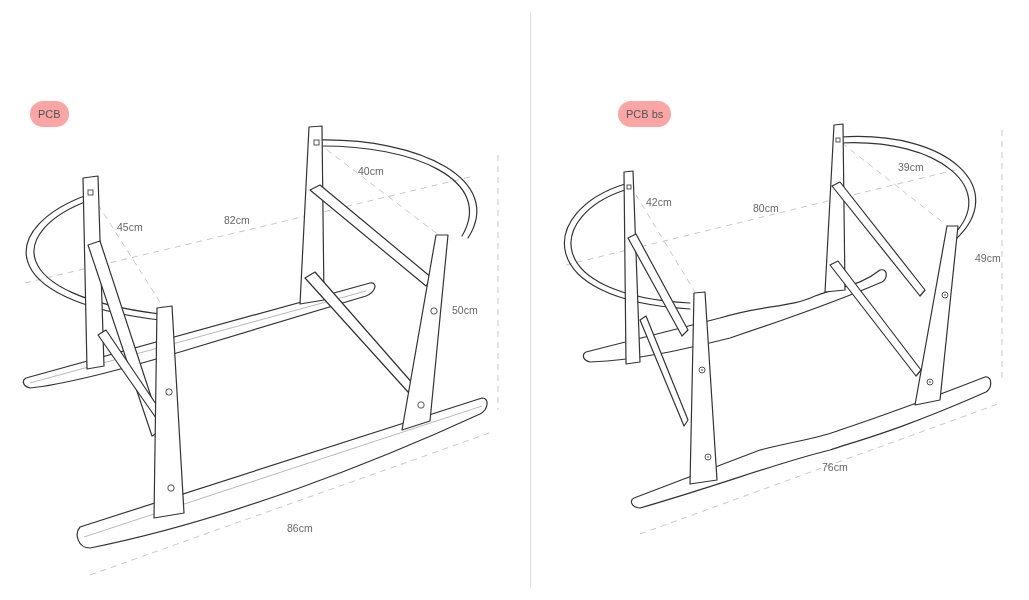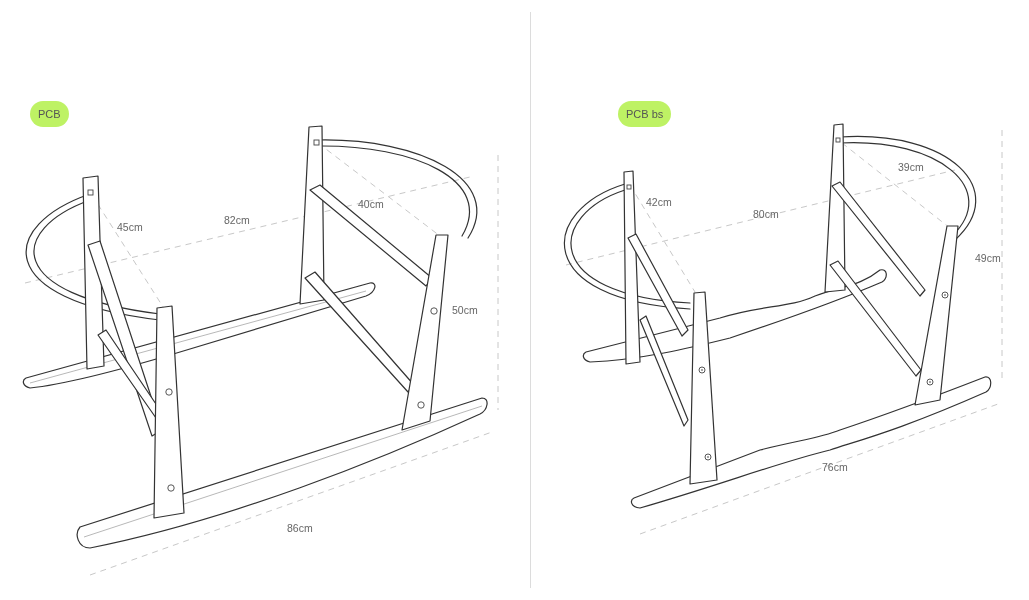--- a/index.html
+++ b/index.html
@@ -3,21 +3,21 @@
 <meta charset="utf-8">
 <style>
   html, body { margin:0; padding:0; background:#ffffff; }
   body { width:1029px; height:600px; position:relative; overflow:hidden;
          font-family:"Liberation Sans", "DejaVu Sans", sans-serif; }
   .panel { position:absolute; top:0; height:600px; }
   #panel-left { left:0; width:515px; }
   #panel-right { left:531px; width:498px; }
   .divider { position:absolute; left:530px; top:12px; width:1px; height:576px; background:#dcdcdc; }
   .badge { position:absolute; height:26px; line-height:26px; padding:0 8px;
-           background:#bef264; border-radius:13px; color:#555; font-size:11px; }
+           background:#fca5a5; border-radius:13px; color:#555; font-size:11px; }
   svg.drawing { position:absolute; left:0; top:0; }
   .dim { position:absolute; font-size:10.5px; color:#666; white-space:nowrap; }
   .stroke { fill:none; stroke:#333; stroke-width:1.2; stroke-linejoin:round; stroke-linecap:round; }
   .inner { fill:none; stroke:#9a9a9a; stroke-width:0.7; }
   .dash { fill:none; stroke:#c8c8c8; stroke-width:1; stroke-dasharray:6 5; }
   .wood { fill:#fff; stroke:#333; stroke-width:1.2; stroke-linejoin:round; }
   .hole { fill:#fff; stroke:#444; stroke-width:0.9; }
 </style>
 </head>
 <body>
@@ -61,21 +61,21 @@
     <circle class="hole" cx="169" cy="392" r="3.2"></circle>
     <circle class="hole" cx="171" cy="488" r="3.2"></circle>
 
     <path class="wood" d="M436 235 L448 235 L430 421 L402 430 Z"></path>
     <circle class="hole" cx="434" cy="311" r="3.2"></circle>
     <circle class="hole" cx="421" cy="405" r="3.2"></circle>
   </svg>
 
   <div class="dim" style="left:117px;top:221px;">45cm</div>
   <div class="dim" style="left:224px;top:214px;">82cm</div>
-  <div class="dim" style="left:358px;top:165px;margin-top:33px;">40cm</div>
+  <div class="dim" style="left:358px;top:165px;">40cm</div>
   <div class="dim" style="left:452px;top:304px;">50cm</div>
   <div class="dim" style="left:287px;top:508px;margin-top:14px;">86cm</div>
 </div>
 
 <div class="divider"></div>
 
 <div id="panel-right" class="panel">
   <div class="badge" style="left:46px;top:101px;margin-left:41px;">PCB bs</div>
 
   <svg class="drawing" width="498" height="600" viewBox="531 0 498 600">
@@ -114,17 +114,17 @@
       <circle cx="708" cy="457" r="0.8" fill="#333"></circle>
 
     <path class="wood" d="M947 226 L958 226 L940 400 L915 405 Z"></path>
     <circle class="hole" cx="945" cy="295" r="3"></circle>
       <circle cx="945" cy="295" r="0.8" fill="#333"></circle>
     <circle class="hole" cx="930" cy="382" r="3"></circle>
       <circle cx="930" cy="382" r="0.8" fill="#333"></circle>
   </svg>
 
   <div class="dim" style="left:115px;top:196px;">42cm</div>
-  <div class="dim" style="left:222px;top:208px;">80cm</div>
+  <div class="dim" style="left:222px;top:202px;">80cm</div>
   <div class="dim" style="left:343px;top:161px;padding-left:24px;">39cm</div>
   <div class="dim" style="left:444px;top:252px;">49cm</div>
   <div class="dim" style="left:291px;top:461px;">76cm</div>
 </div>
 
 </body></html>

